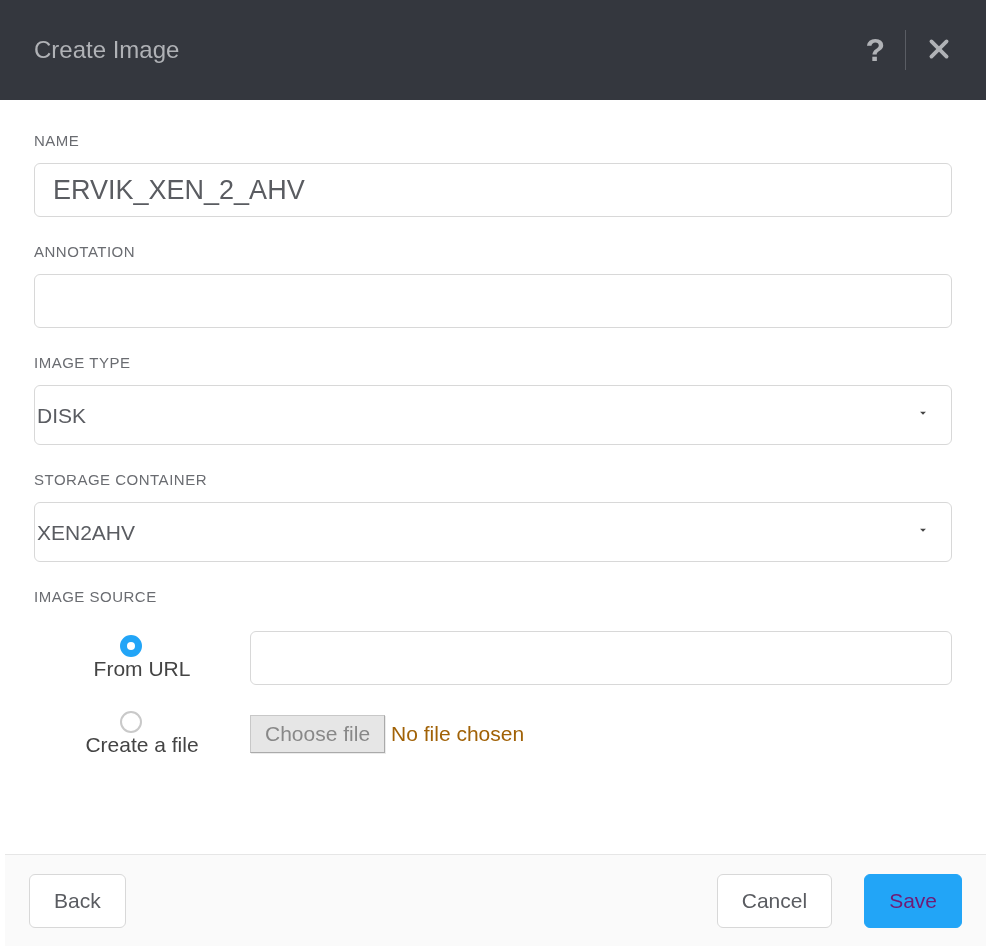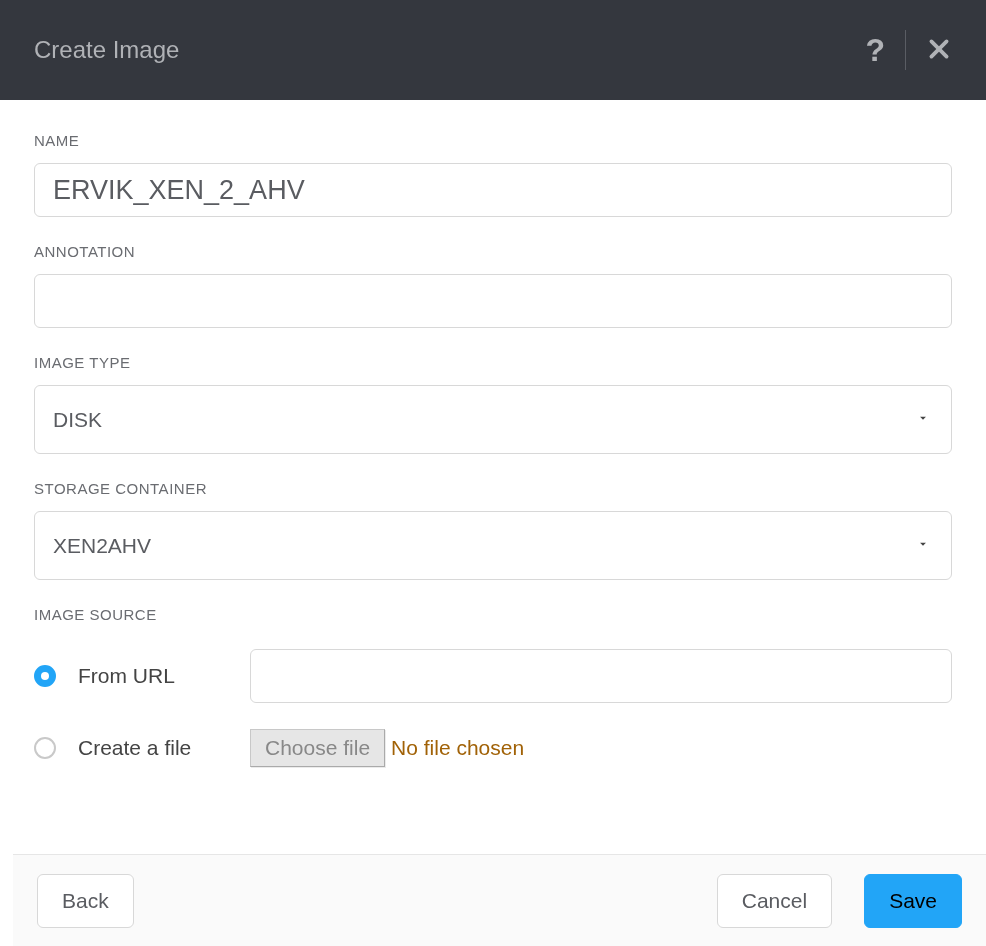--- a/index.html
+++ b/index.html
@@ -88,24 +88,24 @@
       font-family: inherit;
     }
 
     .select-wrapper {
       position: relative;
       width: 100%;
     }
 
     .select-input {
       width: 100%;
-      height: 69px;
+      height: 60px;
       border: 1px solid #d8d8d8;
       border-radius: 6px;
-      padding: 0 18px;
+      padding: 0 2px;
       font-size: 21px;
       color: #5a5c61;
       outline: none;
       appearance: none;
       -webkit-appearance: none;
       background: #ffffff;
       cursor: pointer;
       font-family: inherit;
     }
 
@@ -130,20 +130,21 @@
       display: flex;
       align-items: center;
       margin-bottom: 26px;
     }
 
     .radio-wrapper {
       display: flex;
       align-items: center;
       width: 216px;
       flex-shrink: 0;
+      flex-direction: column;
     }
 
     .radio-outer {
       width: 22px;
       height: 22px;
       border-radius: 50%;
       border: 2px solid #c9c9c9;
       display: flex;
       align-items: center;
       justify-content: center;
@@ -201,21 +202,21 @@
     }
 
     .no-file-text {
       font-size: 21px;
       color: #a16207;
     }
 
     .modal-footer {
       position: absolute;
       bottom: 0;
-      left: 13px;
+      left: 5px;
       right: 0;
       height: 92px;
       border-top: 1px solid #e6e6e6;
       background: #fafafa;
       display: flex;
       align-items: center;
       justify-content: space-between;
       padding: 0 24px;
     }
 
@@ -227,21 +228,21 @@
       cursor: pointer;
       font-family: inherit;
       border: 1px solid #d8d8d8;
       background: #ffffff;
       color: #5a5c61;
     }
 
     .btn-primary {
       background: #22a5f7;
       border-color: #22a5f7;
-      color: #000000;
+      color: #701a75;
     }
 
     .footer-right {
       display: flex;
       gap: 32px;
     }
   </style>
 </head>
 <body>
 

